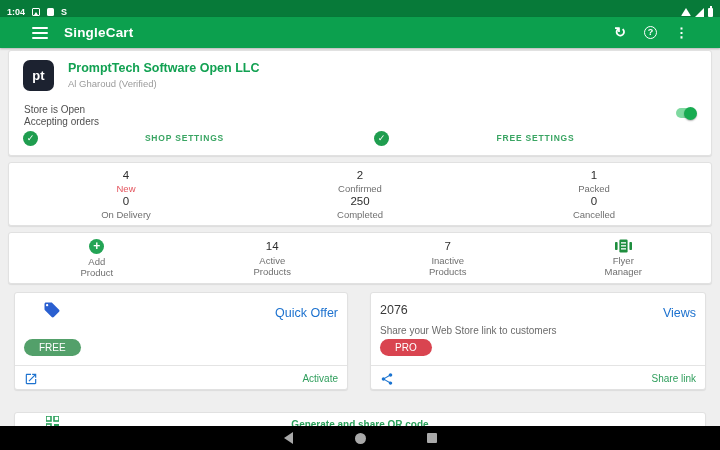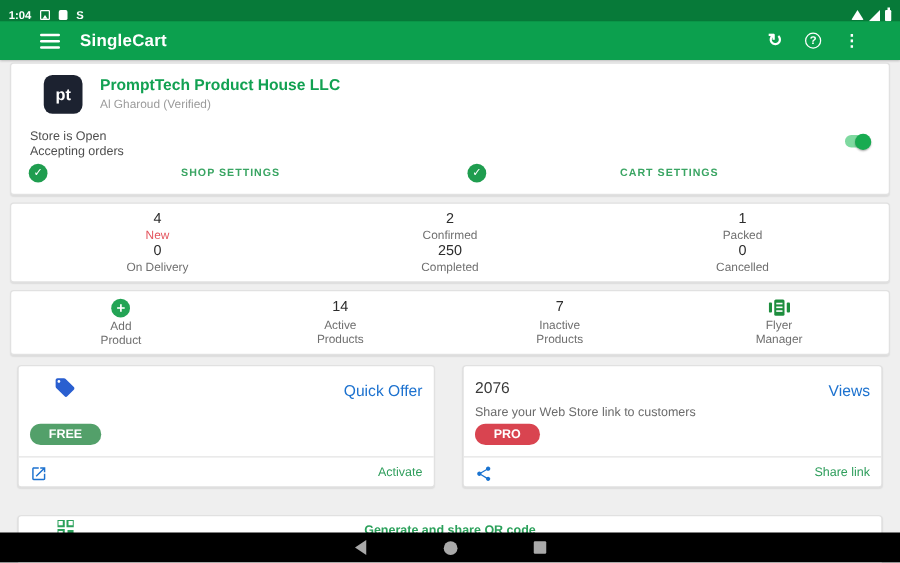--- a/index.html
+++ b/index.html
@@ -42,21 +42,21 @@
   
   .card {
     position:absolute; background:#fff; border:1px solid #e1e1e1;
     border-radius:3px; box-shadow:0 1px 1px rgba(0,0,0,.08);
   }
   
   .store-card { left:8px; top:50px; width:704px; height:106px; }
   .store-head { display:flex; align-items:flex-start; padding:9px 14px 0 14px; }
   .store-logo {
     width:31px; height:31px; background:#1c2230; border-radius:7px;
-    color:#fff; font-size:13px; font-weight:bold; display:flex; align-items:center; justify-content:center;margin-left:12px;
+    color:#fff; font-size:13px; font-weight:bold; display:flex; align-items:center; justify-content:center;
   }
   .store-titles { margin-left:14px; padding-top:1px; }
   .store-name { color:#12a152; font-size:12.5px; font-weight:bold; }
   .store-owner { color:#9b9b9b; font-size:9.5px; margin-top:3px; }
   .store-status { position:absolute; left:15px; top:53px; font-size:10px; color:#4f4f4f; line-height:12px; }
   .toggle { position:absolute; right:15px; top:57px; width:20px; height:10px; background:#7fd9a0; border-radius:5px; cursor:pointer; }
   .toggle-knob { position:absolute; right:-1px; top:-1.5px; width:13px; height:13px; background:#18ab51; border-radius:50%; box-shadow:0 1px 1.5px rgba(0,0,0,.3); }
   .settings-row { position:absolute; left:0; bottom:5px; width:100%; display:flex; }
   .settings-half { width:50%; position:relative; display:flex; align-items:center; justify-content:center; height:24px; cursor:pointer; }
   .check-circle {
@@ -75,21 +75,21 @@
   .product-cell { width:25%; display:flex; flex-direction:column; align-items:center; justify-content:flex-start; cursor:pointer; }
   .product-top { height:17px; display:flex; align-items:center; justify-content:center; font-size:11.5px; color:#2d2d2d; }
   .product-label { font-size:9.5px; color:#6f6f6f; line-height:11px; text-align:center; margin-top:2px; }
   .add-circle { width:15px; height:15px; border-radius:50%; background:#23a455; color:#fff; font-size:12px; line-height:14px; text-align:center; font-weight:bold; }
   
   .offer-card { left:14px; top:292px; width:334px; height:98px; }
   .views-card { left:370px; top:292px; width:336px; height:98px; }
   .card-title-right { position:absolute; right:9px; top:13px; font-size:12.5px; color:#1d72cf; }
   .card-count { position:absolute; left:9px; top:10px; font-size:12.5px; color:#3a3a3a; }
   .card-desc { position:absolute; left:9px; top:32px; font-size:10px; color:#6b6b6b; }
-  .badge { position:absolute; left:9px; top:46px; height:17px; border-radius:9px; color:#fff; font-size:10px; font-weight:bold; display:flex; align-items:center; justify-content:center; padding:0 15px; }
+  .badge { position:absolute; left:9px; top:46px; height:17px; border-radius:9px; color:#fff; font-size:10px; font-weight:normal; display:flex; align-items:center; justify-content:center; padding:0 15px; }
   .badge-free { background:#53a06a; }
   .badge-pro { background:#d94450;text-align:right; }
   .card-divider { position:absolute; left:0; top:72px; width:100%; border-top:1px solid #e4e4e4; }
   .card-footer { position:absolute; left:0; top:73px; width:100%; height:25px; display:flex; align-items:center; justify-content:space-between; padding:0 9px; }
   .footer-action { font-size:10px; color:#2f9e5c; cursor:pointer; }
   .icon-btn { cursor:pointer; display:flex; align-items:center; }
   .tag-icon { position:absolute; left:28px; top:8px; }
   
   .qr-card { left:14px; top:412px; width:692px; height:40px; }
   .qr-label { position:absolute; left:0; top:6px; width:100%; text-align:center; font-size:10px; color:#2aa05a; font-weight:bold; }
@@ -131,39 +131,39 @@
       <span class="ab-icon refresh-glyph">↻</span>
       <span class="ab-icon help-circle">?</span>
       <span class="ab-icon dots">⋮</span>
     </div>
   </div>
 
   <div class="card store-card">
     <div class="store-head">
       <div class="store-logo">pt</div>
       <div class="store-titles">
-        <div class="store-name">PromptTech Product House LLC</div>
+        <div class="store-name">PromptTech Software Open LLC</div>
         <div class="store-owner">Al Gharoud (Verified)</div>
       </div>
     </div>
     <div class="store-status">
       <div>Store is Open</div>
       <div>Accepting orders</div>
     </div>
     <div class="toggle">
         <div class="toggle-knob"></div>
       </div>
     <div class="settings-row">
       <div class="settings-half">
         <span class="check-circle">✓</span>
         <span class="settings-label">SHOP SETTINGS</span>
       </div>
       <div class="settings-half">
         <span class="check-circle">✓</span>
-        <span class="settings-label">CART SETTINGS</span>
+        <span class="settings-label">FREE SETTINGS</span>
       </div>
     </div>
   </div>
 
   <div class="card stats-card">
     <div class="stat-cell">
       <span class="stat-value">4</span>
       <span class="stat-label red">New</span>
     </div>
     <div class="stat-cell">

